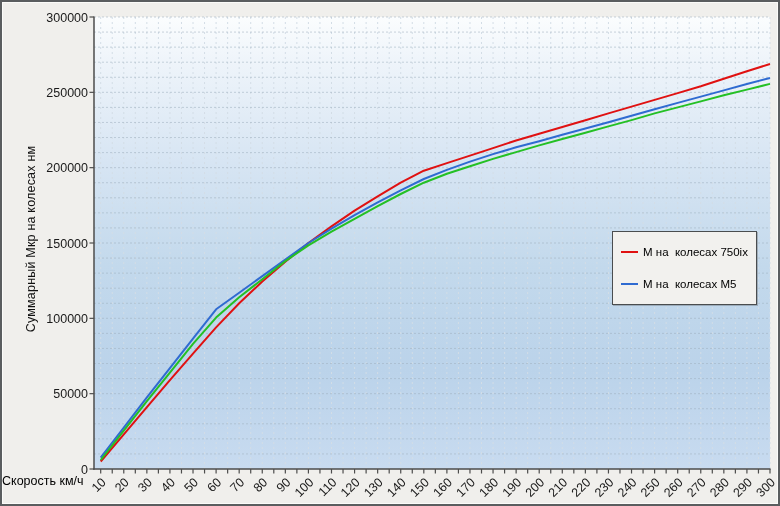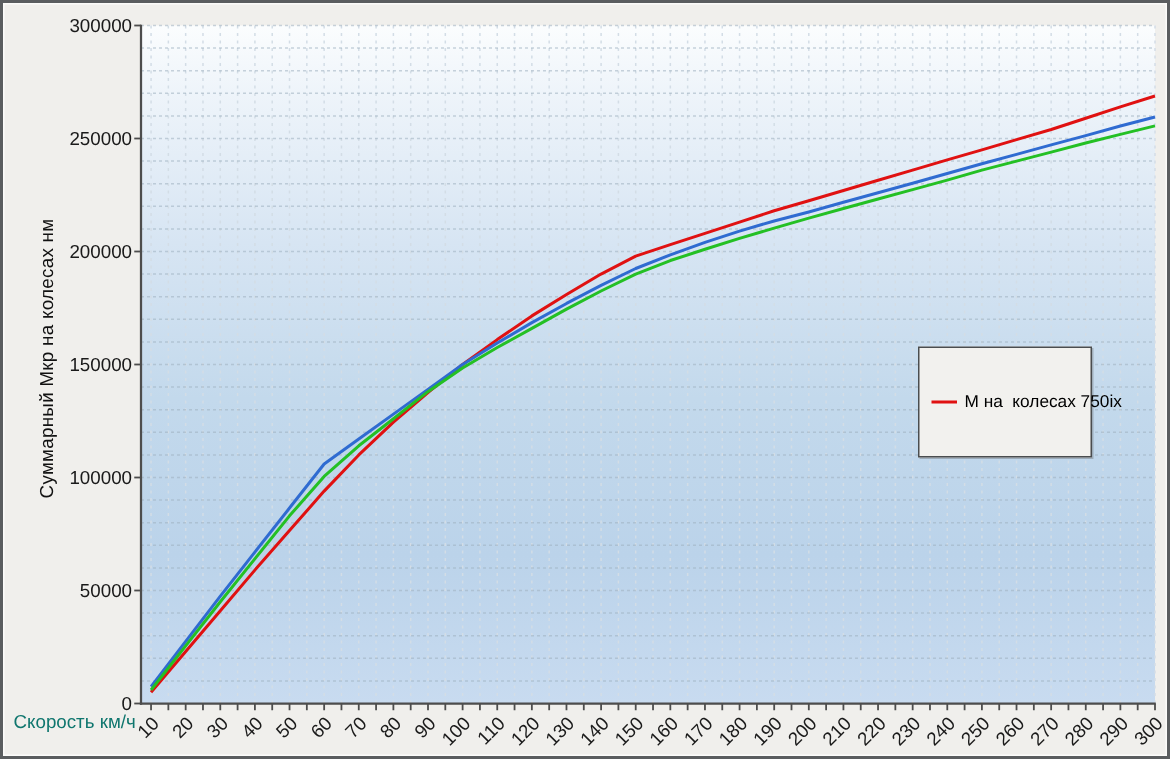--- a/index.html
+++ b/index.html
@@ -13,24 +13,24 @@
     position:absolute;left:92px;top:15px;width:676px;height:452px;
     background:linear-gradient(180deg,#fbfdfe 0%,#eef4fa 10%,#d7e5f3 32%,#c3d9ec 55%,#bbd3ea 78%,#c8dbf0 100%);
   }
   svg.overlay{position:absolute;left:0;top:0;width:780px;height:506px;pointer-events:none;}
   .y-title{
     position:absolute;left:-86px;top:230px;width:230px;text-align:center;
     transform:rotate(-90deg);transform-origin:center;
     font-size:12.5px;color:#111;letter-spacing:0.2px;
   }
   .x-title{
-    position:absolute;left:7px;top:472px;font-size:12.5px;color:#0f766e;
+    position:absolute;left:0;top:472px;font-size:12.5px;color:#000000;
   }
   .legend{
-    position:absolute;left:610px;top:229px;width:116px;height:74px;
+    position:absolute;left:610px;top:229px;width:145px;height:74px;
     box-sizing:border-box;background:#f2f1ee;border:1px solid #4a4d4f;
     box-shadow:1px 1px 0 rgba(90,93,95,.35);
     display:flex;flex-direction:column;justify-content:space-around;padding:4px 0;
   }
   .legend-row{display:flex;align-items:center;height:20px;}
   .legend-line{width:17px;height:0;border-top:2px solid #000;margin-left:8px;flex:0 0 17px;}
   .legend-label{font-size:11.5px;color:#000;margin-left:5px;white-space:pre;}
   text{font-family:"Liberation Sans", sans-serif;}
 </style>
 </head>
@@ -252,14 +252,18 @@
     </svg>
 
   <div class="y-title">Суммарный Мкр на колесах нм</div>
   <div class="x-title">Скорость км/ч</div>
 
   <div class="legend" id="legend">
       <div class="legend-row">
         <span class="legend-line" style="border-top-color: rgb(224, 17, 17);"></span>
         <span class="legend-label">М на  колесах 750ix</span>
       </div>
+      <div class="legend-row">
+        <span class="legend-line" style="border-top-color: rgb(47, 107, 209);"></span>
+        <span class="legend-label">М на  колесах М5</span>
+      </div>
     </div>
 </div>
 
 </body></html>

